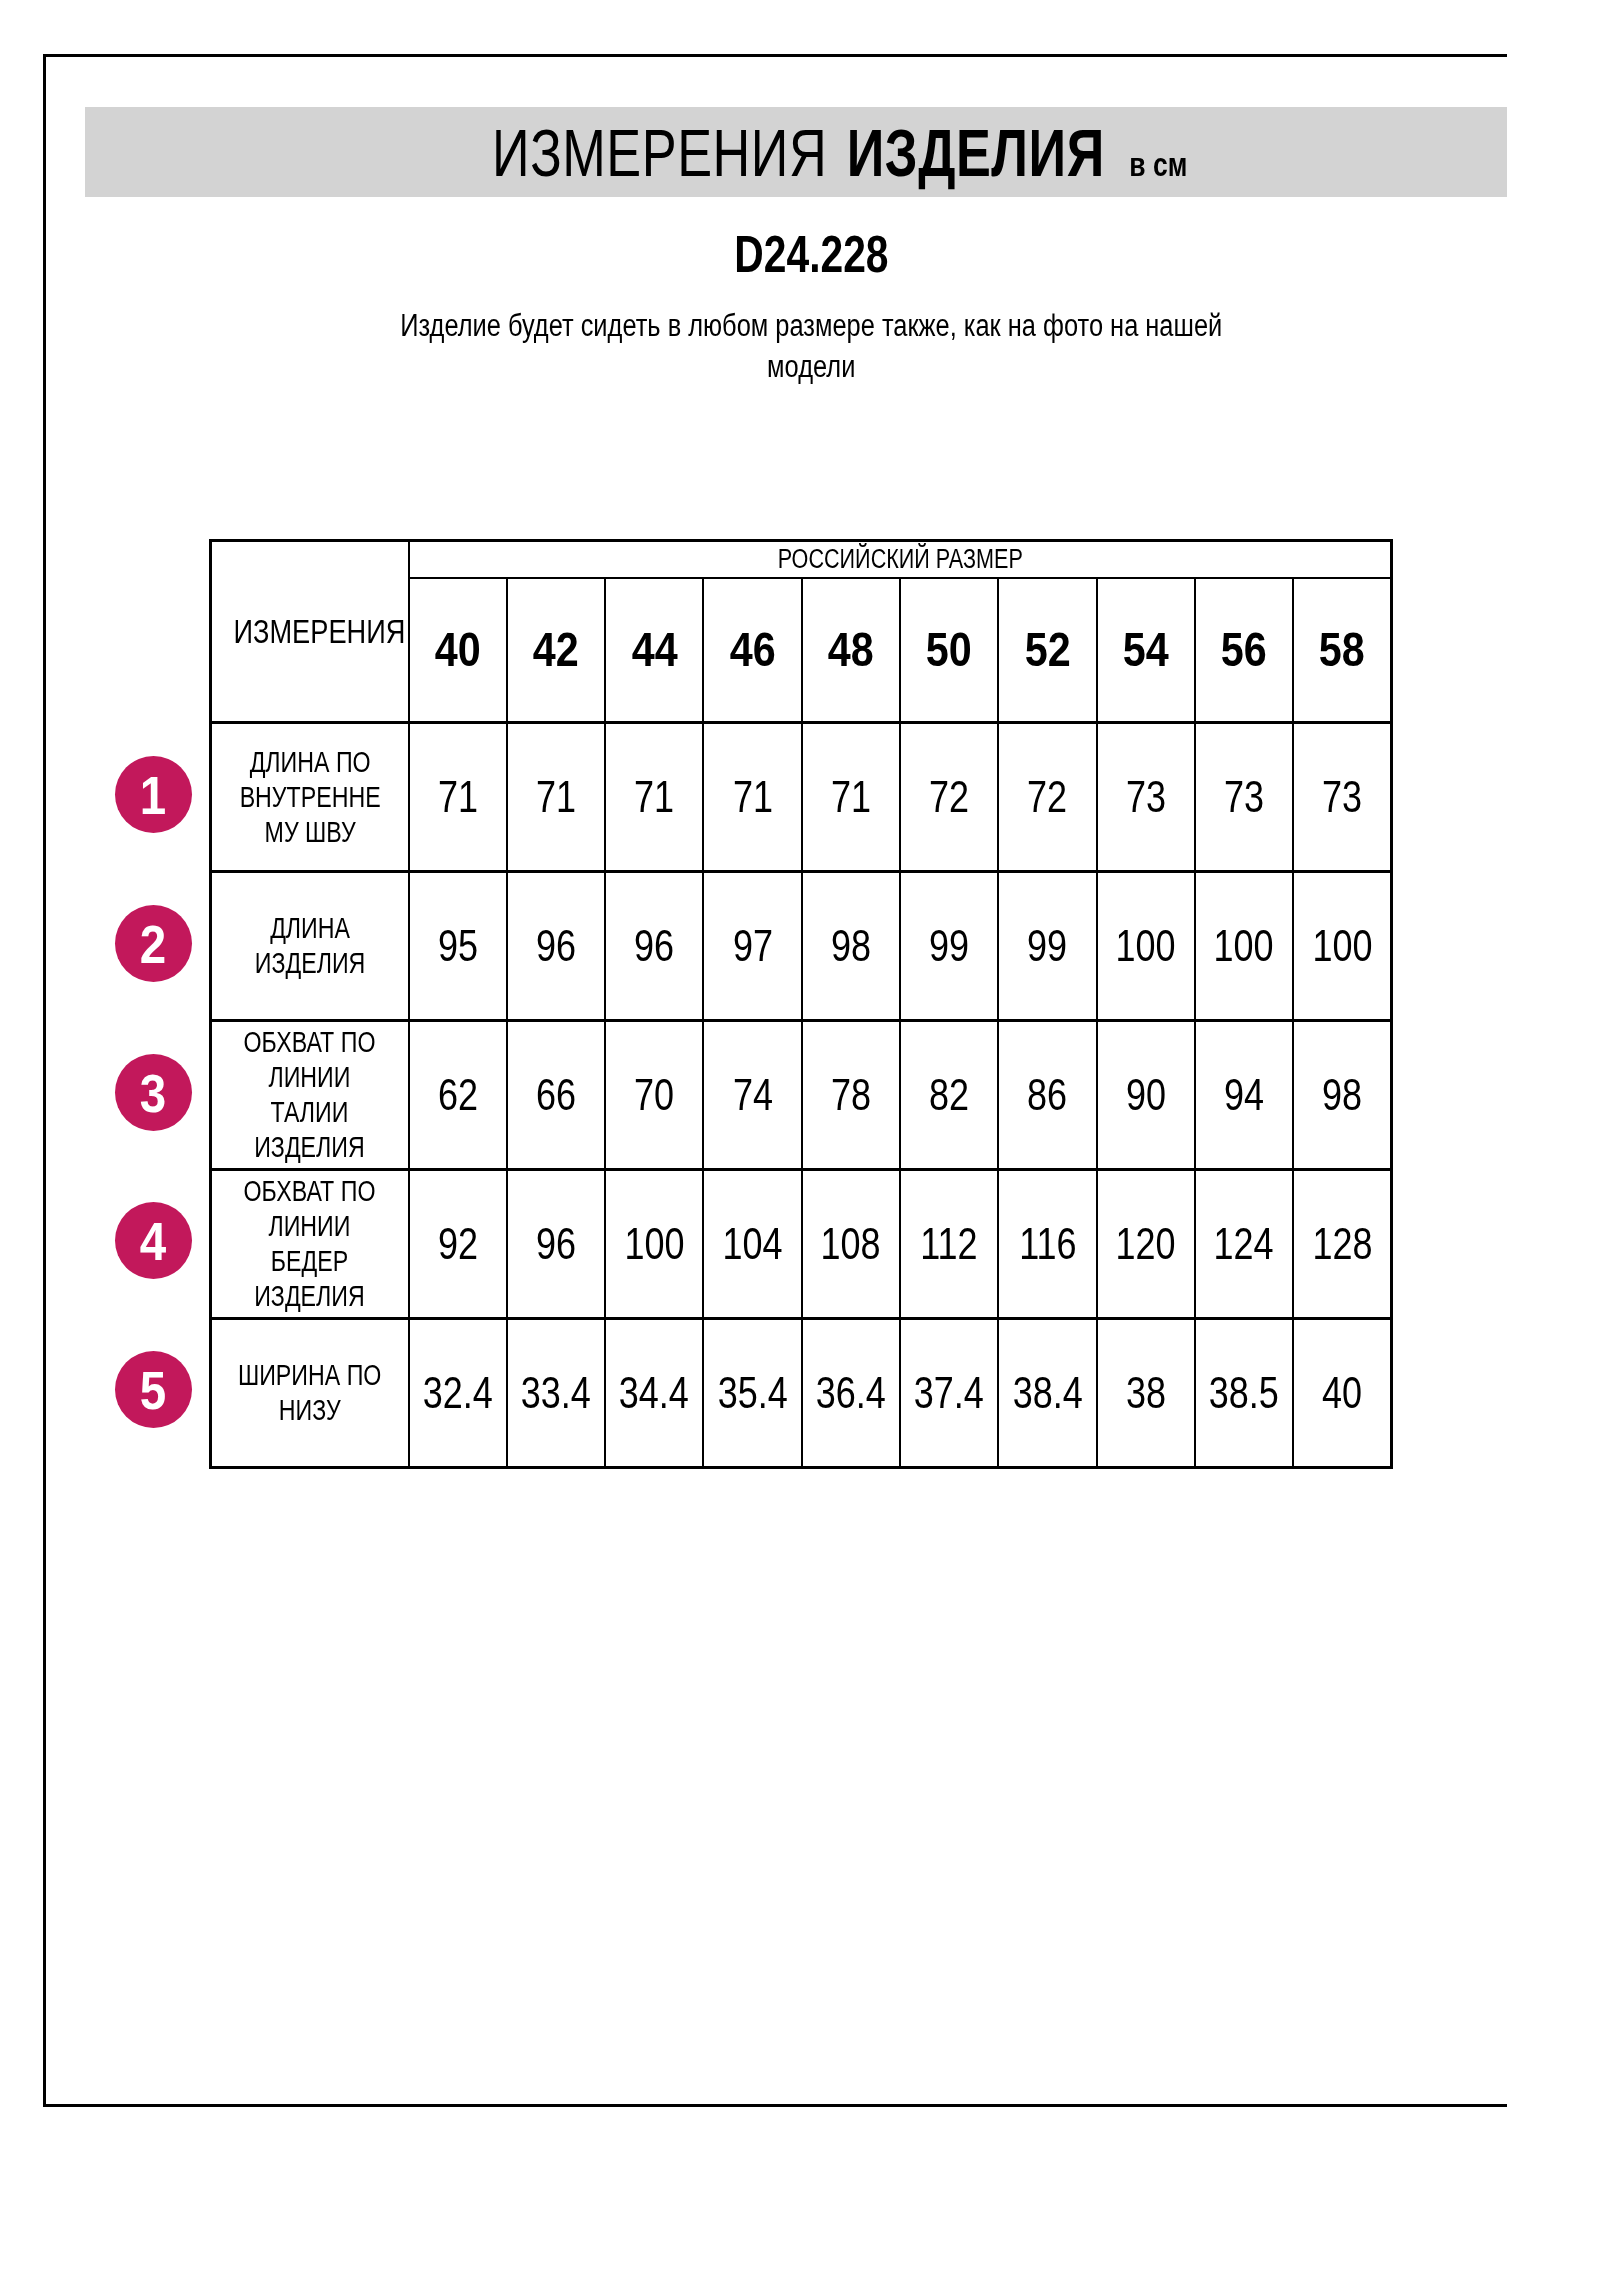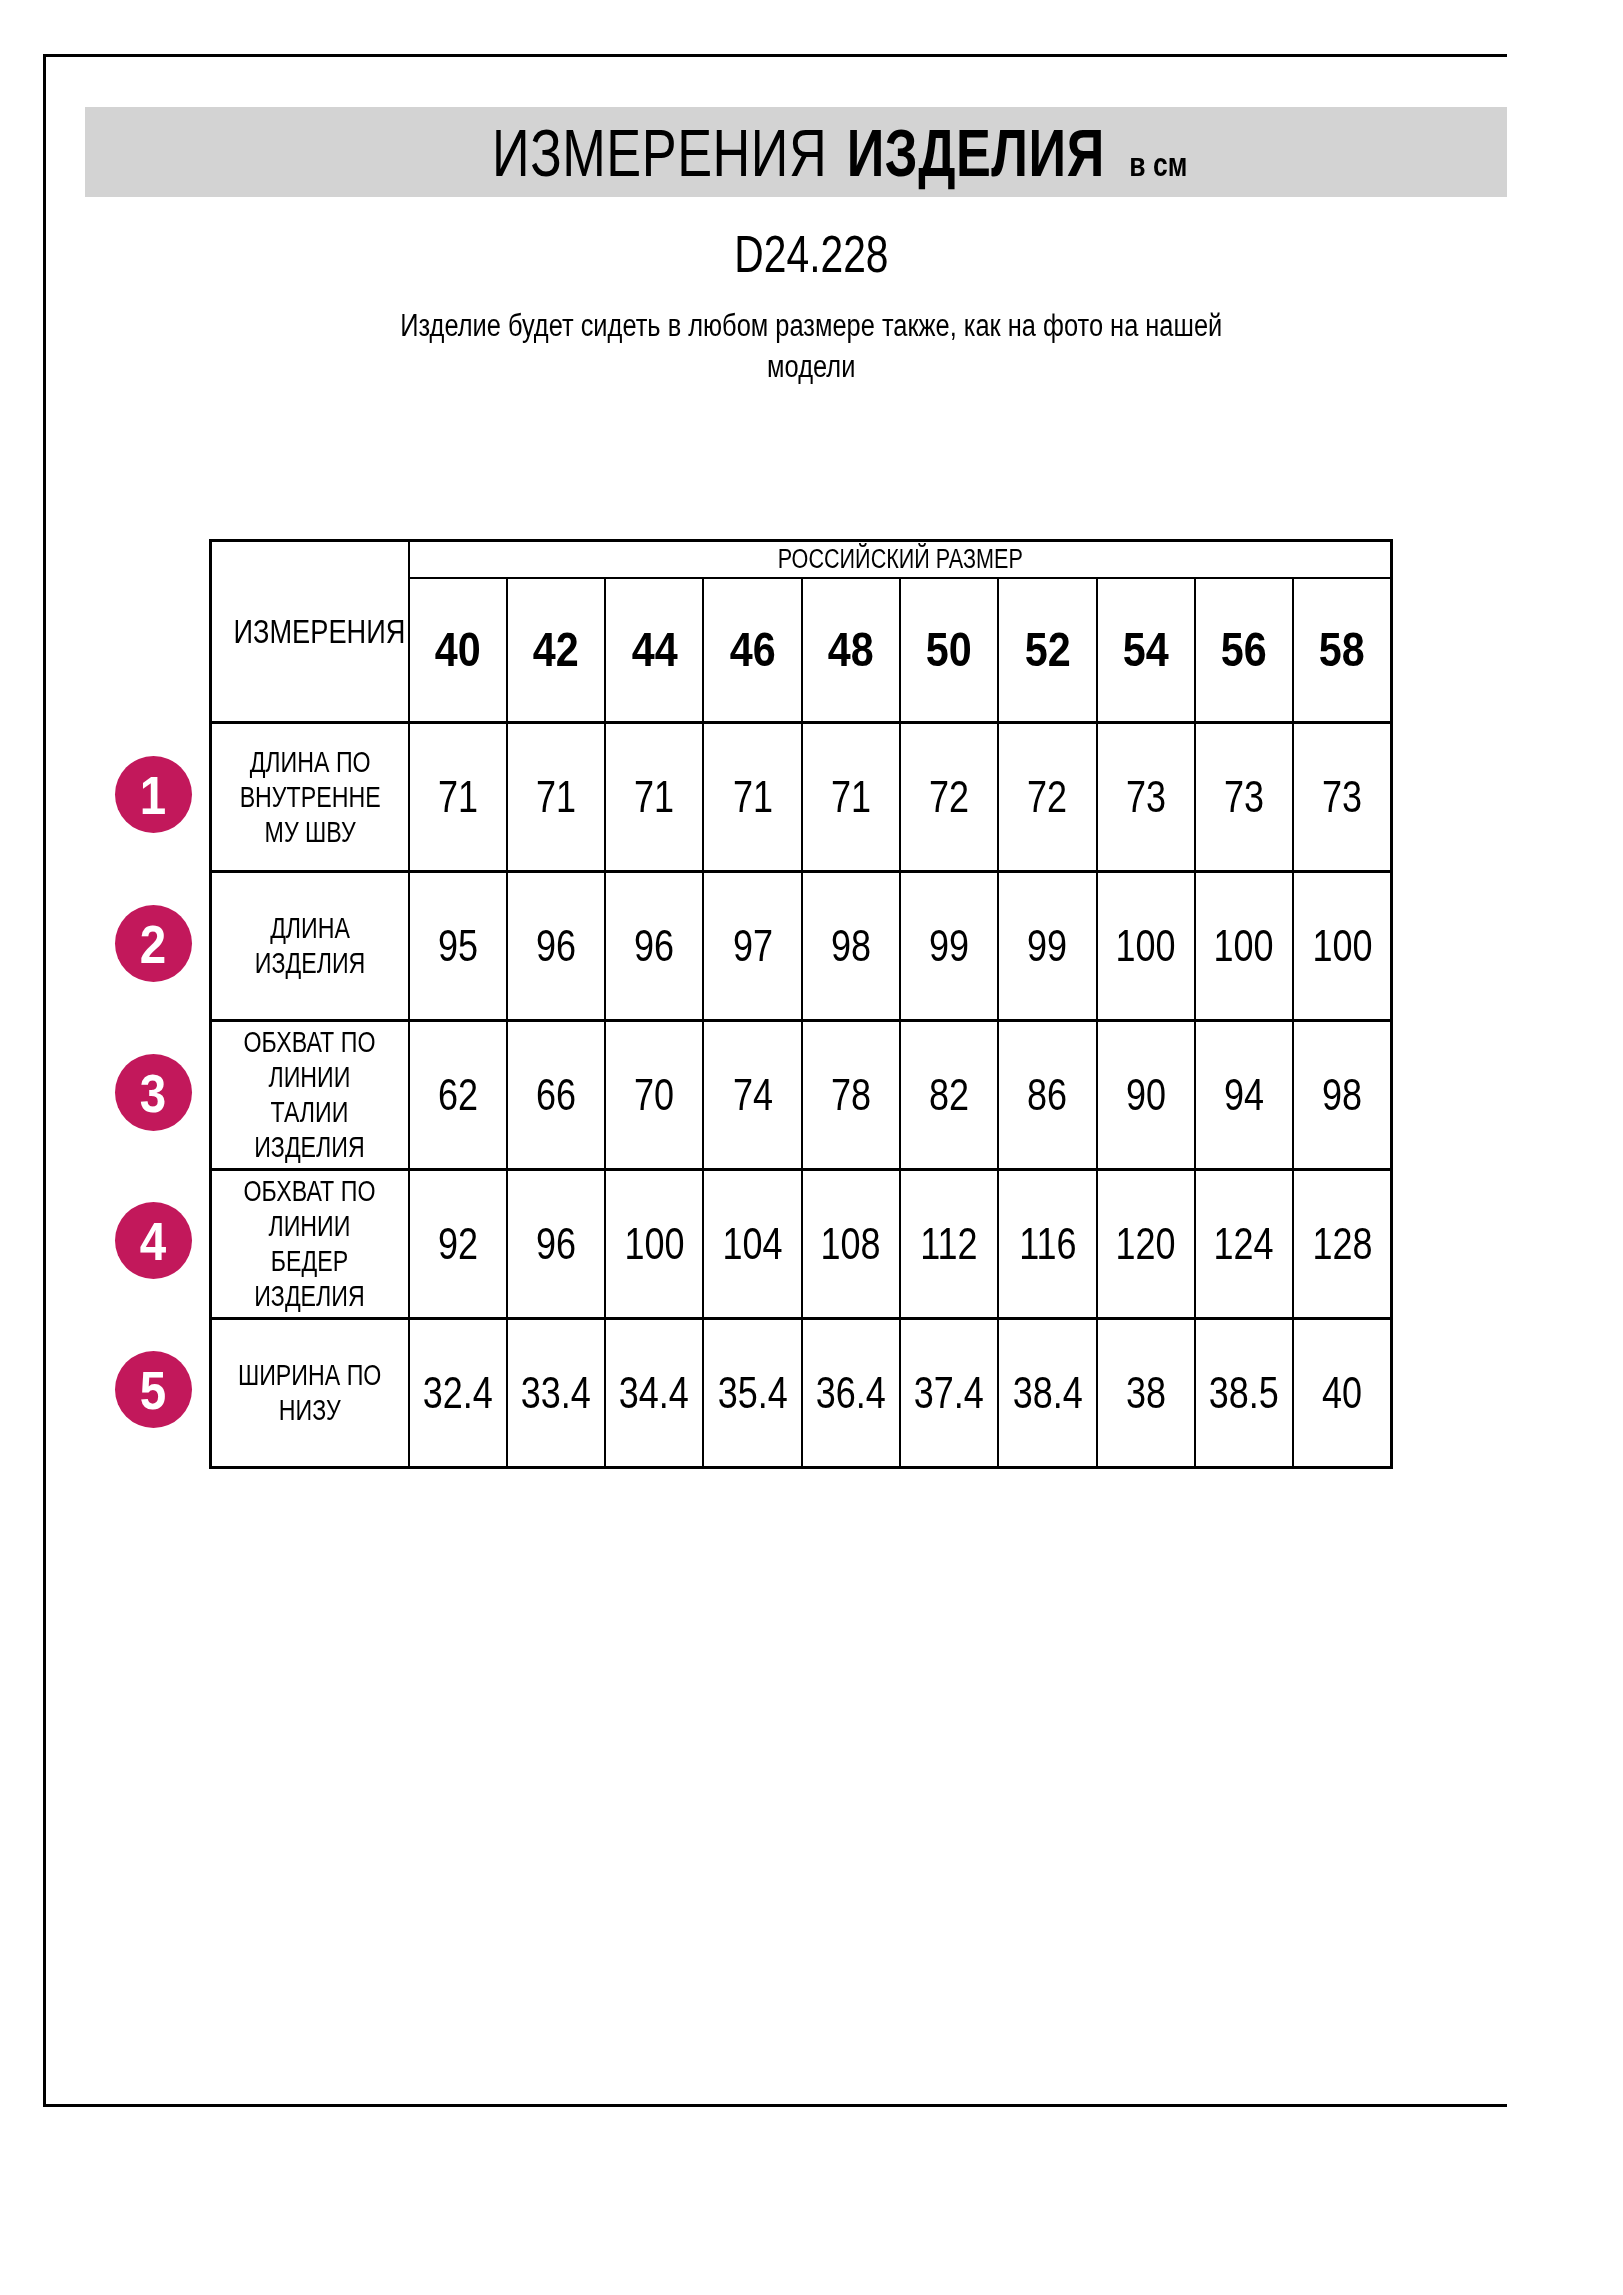--- a/index.html
+++ b/index.html
@@ -25,21 +25,21 @@
   .title-row {
     display:flex; align-items:baseline; gap:25px;
     transform:scaleX(0.78); transform-origin:center;
     white-space:nowrap; margin-left:79px;
   }
   .title-main   { font-size:67px; font-weight:400; letter-spacing:0.7px; }
   .title-second { font-size:67px; font-weight:700; letter-spacing:0.7px; }
   .title-units  { font-size:34px;  font-weight:700; margin-left:6.5px; }
   .article-code {
     position:absolute; left:0; top:225px; width:1623px;
-    text-align:center; font-size:51px; font-weight:400;
+    text-align:center; font-size:51px; font-weight:700;
   }
   .article-code > span { display:inline-block; transform:scaleX(0.8); transform-origin:center; }
   .subtitle {
     position:absolute; left:0; top:305px; width:1623px;
     text-align:center; font-size:31px; line-height:41px; font-weight:400;
   }
   .subtitle > span {
     display:inline-block; transform:scaleX(0.82); transform-origin:center;
     white-space:pre-line;
   }

